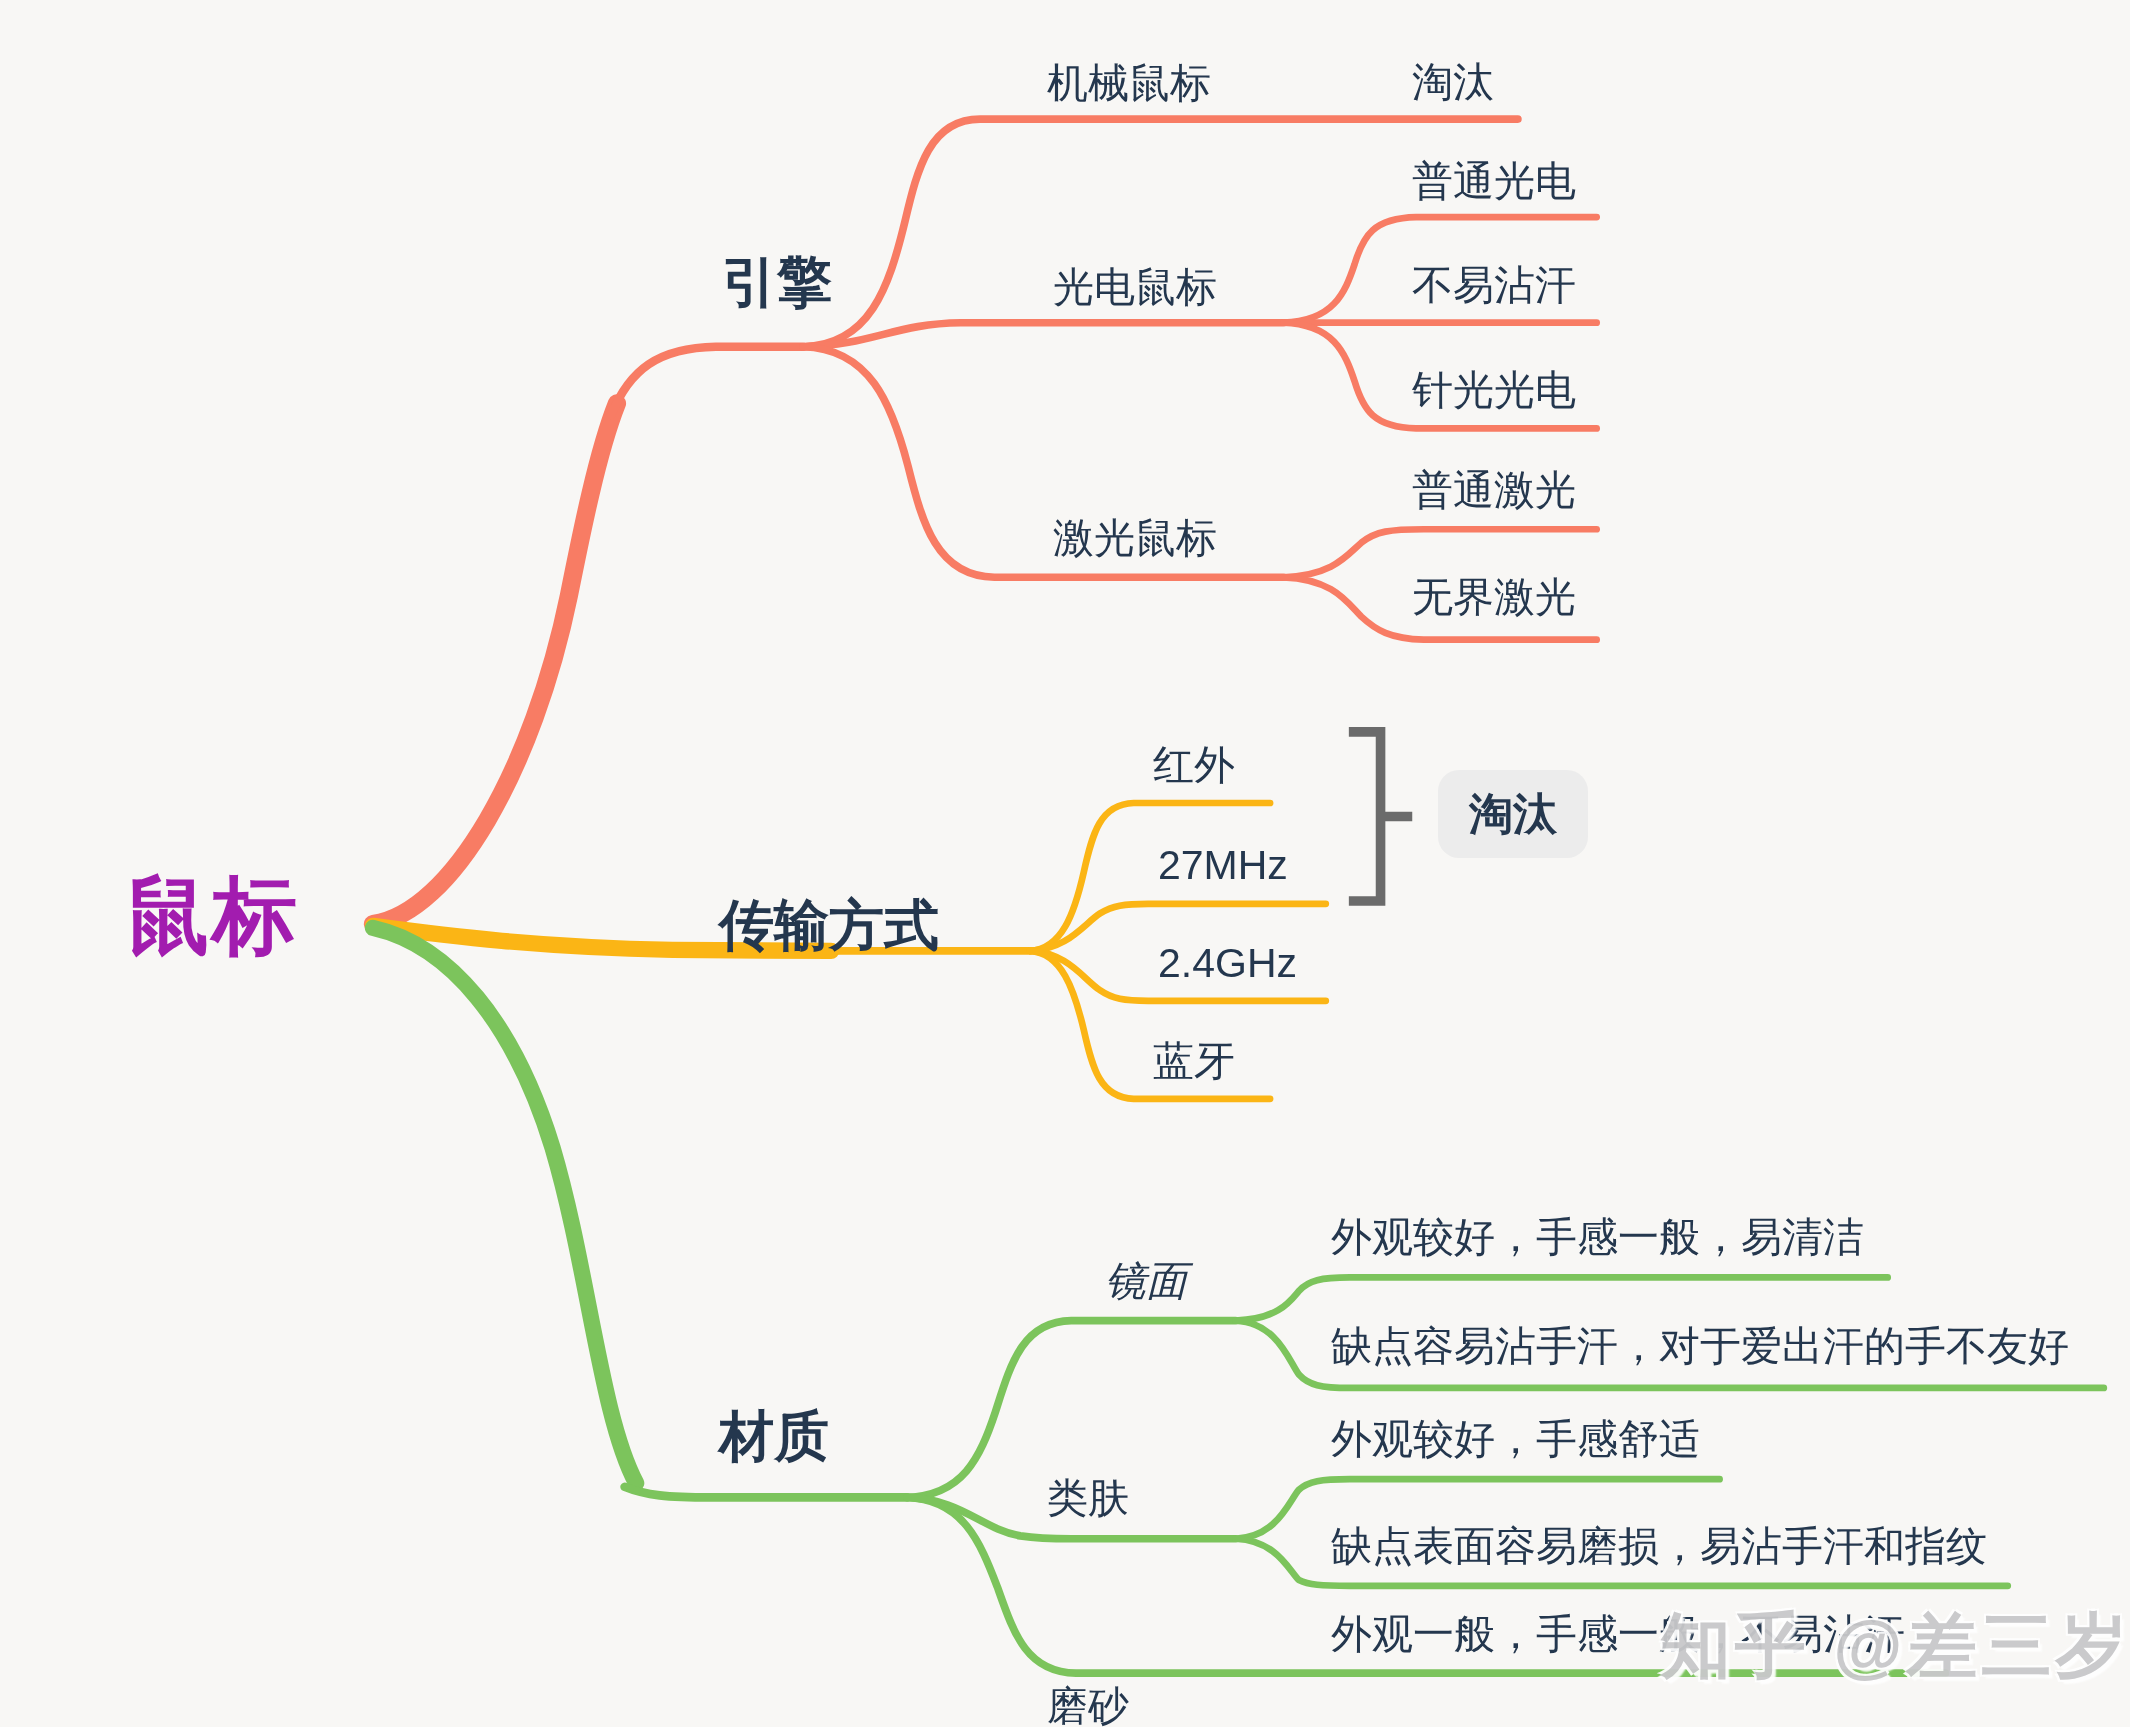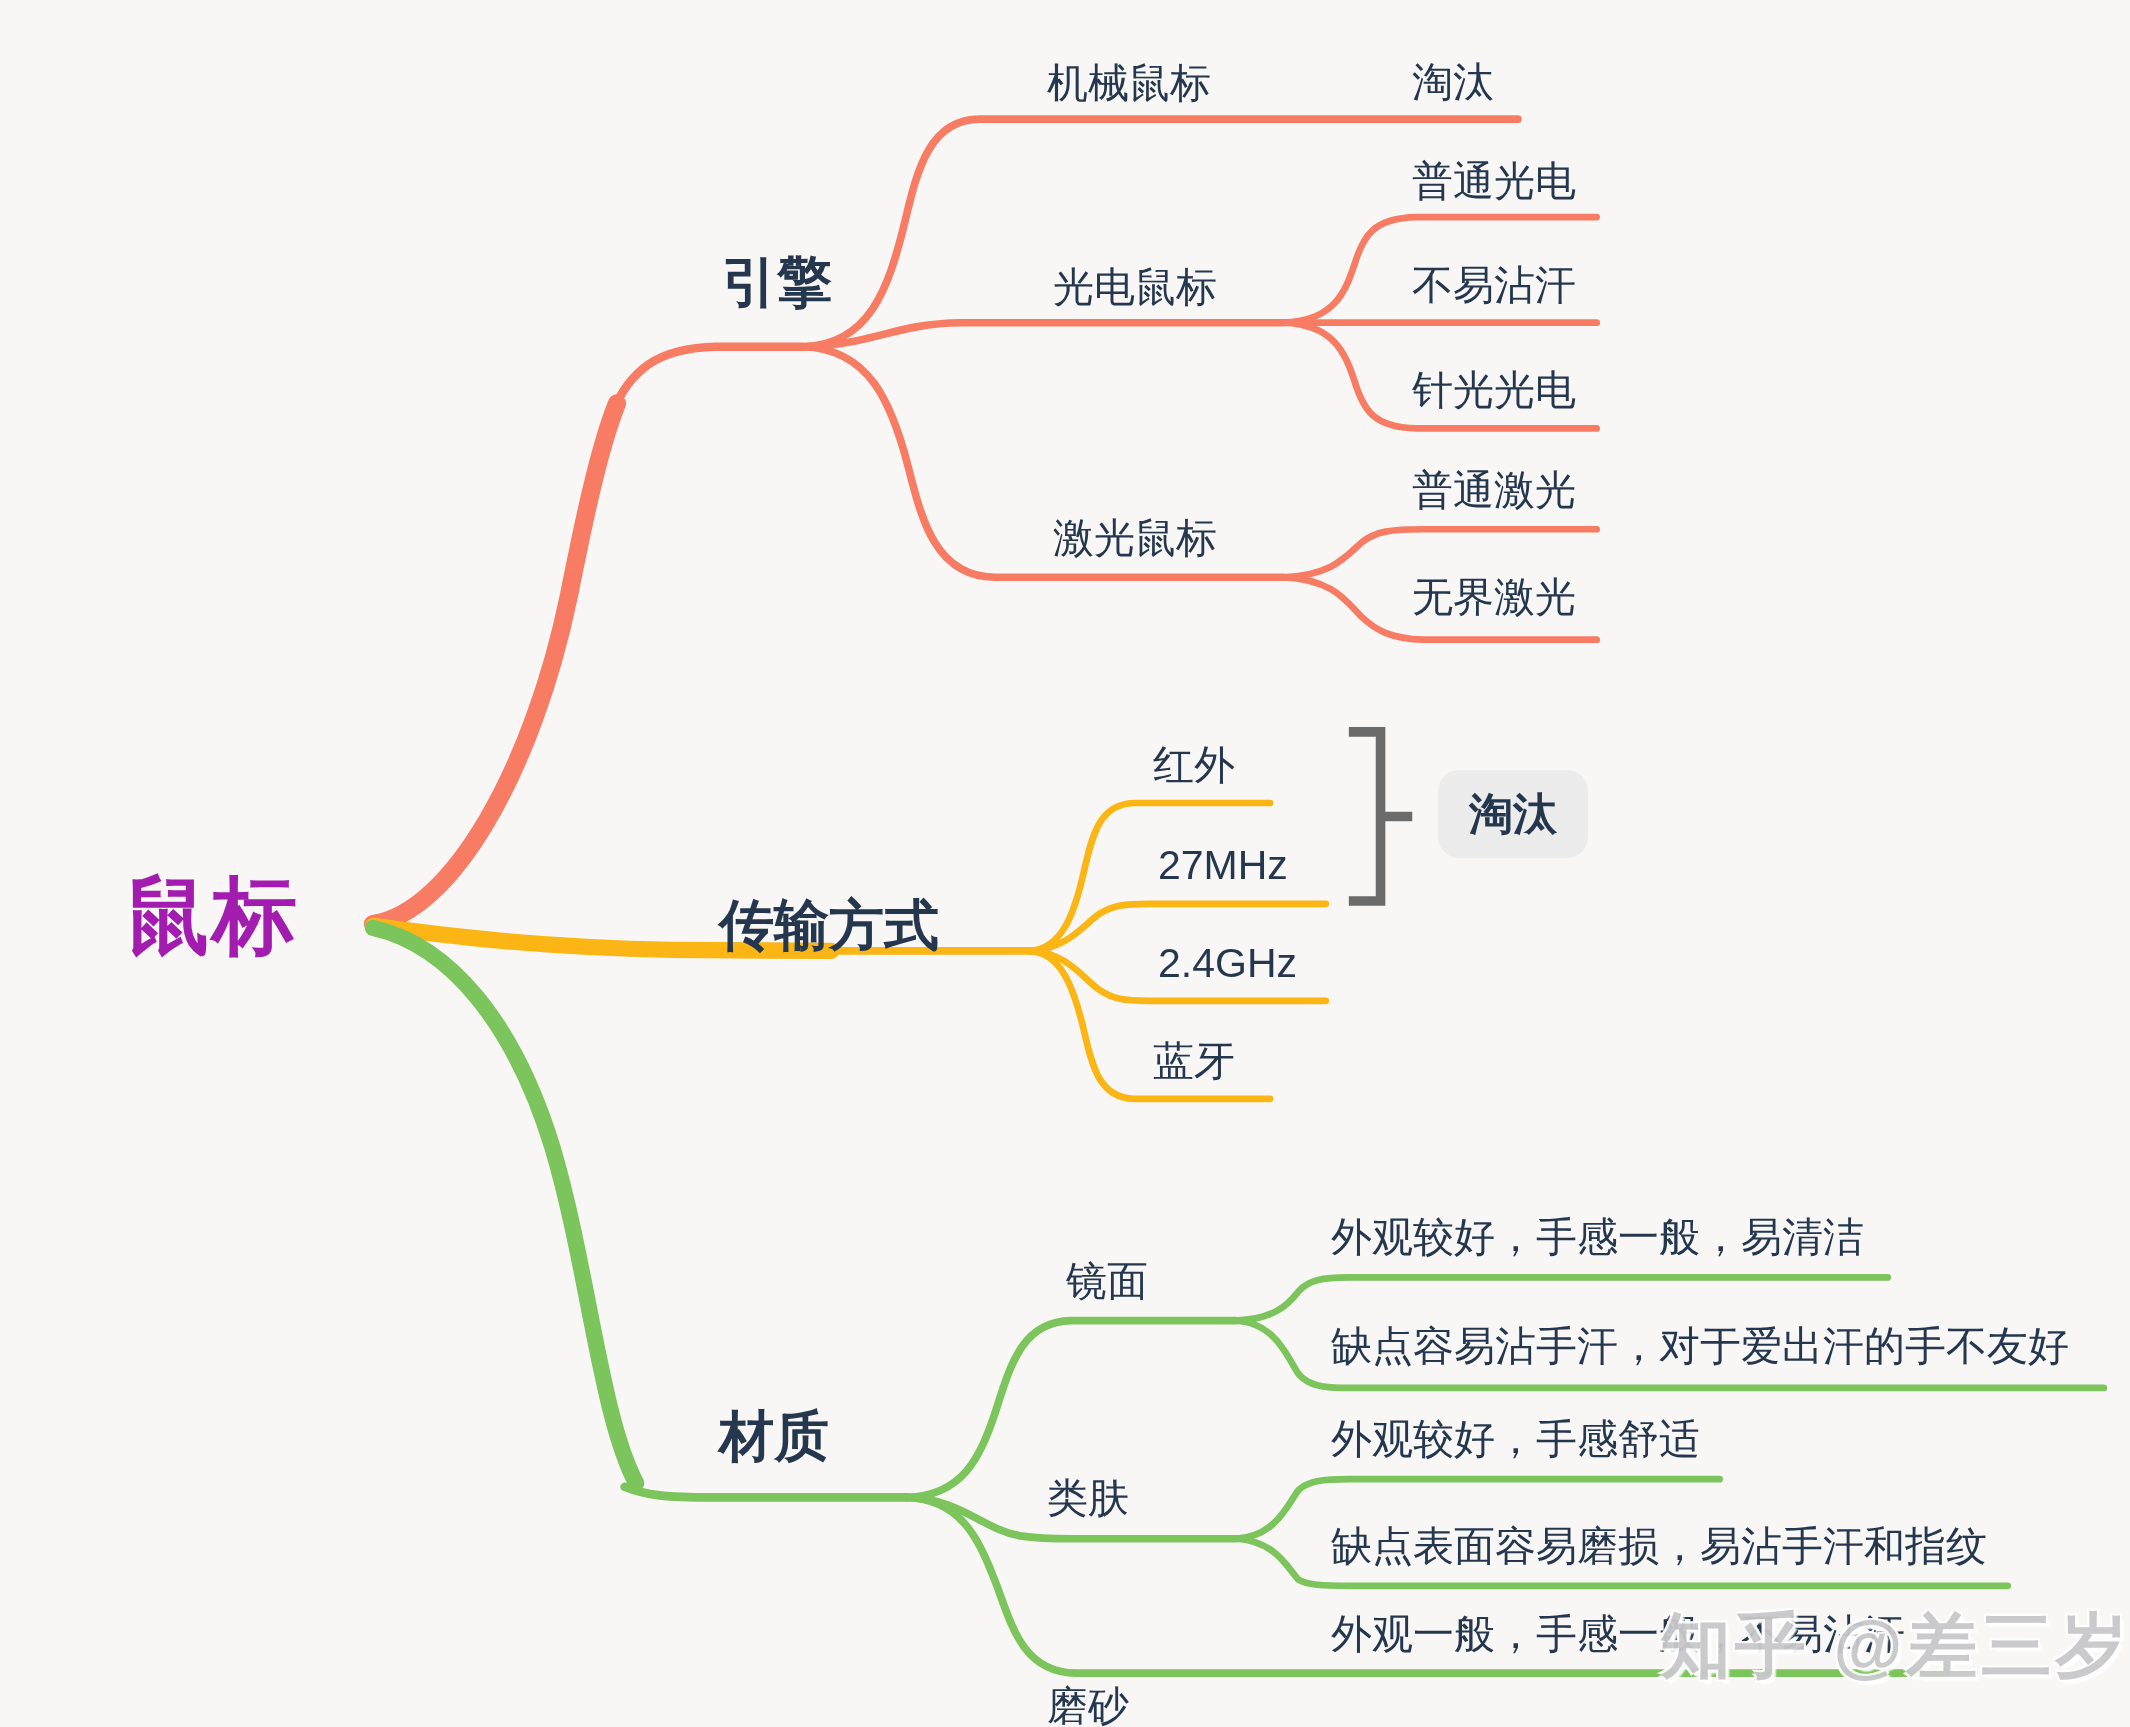--- a/index.html
+++ b/index.html
@@ -82,21 +82,21 @@
   <div class="lbl l1" style="left:719px;top:851px;margin-top:44px;">传输方式</div>
   <div class="lbl l2" style="left:1153px;top:743px;">红外</div>
   <div class="lbl l2" style="left:1158px;top:843px;">27MHz</div>
   <div class="lbl l2" style="left:1158px;top:941px;">2.4GHz</div>
   <div class="lbl l2" style="left:1153px;top:1039px;">蓝牙</div>
   <div class="callout">
     <span>淘汰</span>
   </div>
 
   <div class="lbl l1" style="left:719px;top:1406px;">材质</div>
-  <div class="lbl l2" style="left:1066px;top:1259px;">镜面</div>
+  <div class="lbl l2" style="left:1105px;top:1259px;font-style:italic;">镜面</div>
   <div class="lbl l2" style="left:1331px;top:1324px;">缺点容易沾手汗，对于爱出汗的手不友好</div>
   <div class="lbl l2" style="left:1331px;top:1215px;">外观较好，手感一般，易清洁</div>
   <div class="lbl l2" style="left:1047px;top:1476px;">类肤</div>
   <div class="lbl l2" style="left:1331px;top:1417px;">外观较好，手感舒适</div>
   <div class="lbl l2" style="left:1331px;top:1524px;">缺点表面容易磨损，易沾手汗和指纹</div>
   <div class="lbl l2" style="left:1047px;top:1684px;">磨砂</div>
   <div class="lbl l2" style="left:1331px;top:1612px;">外观一般，手感一般，不易沾汗</div>
 
   <div class="watermark">知乎 @差三岁</div>
 

